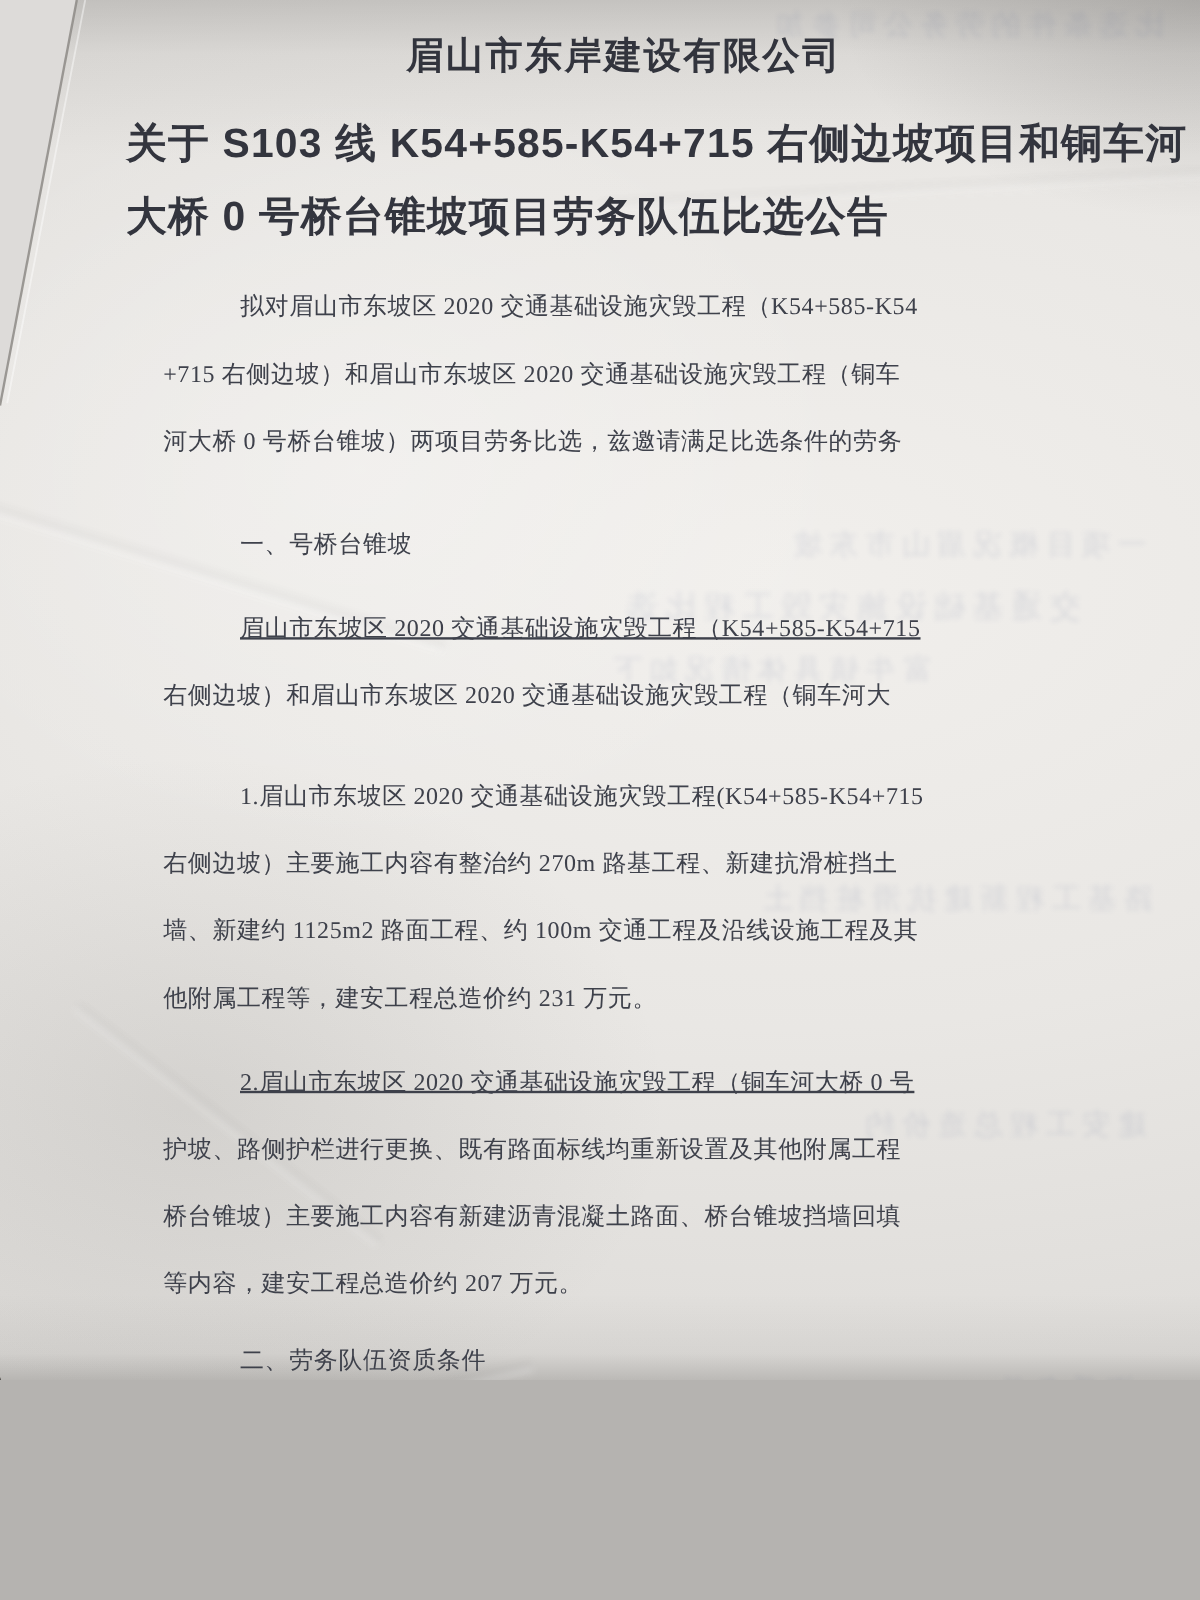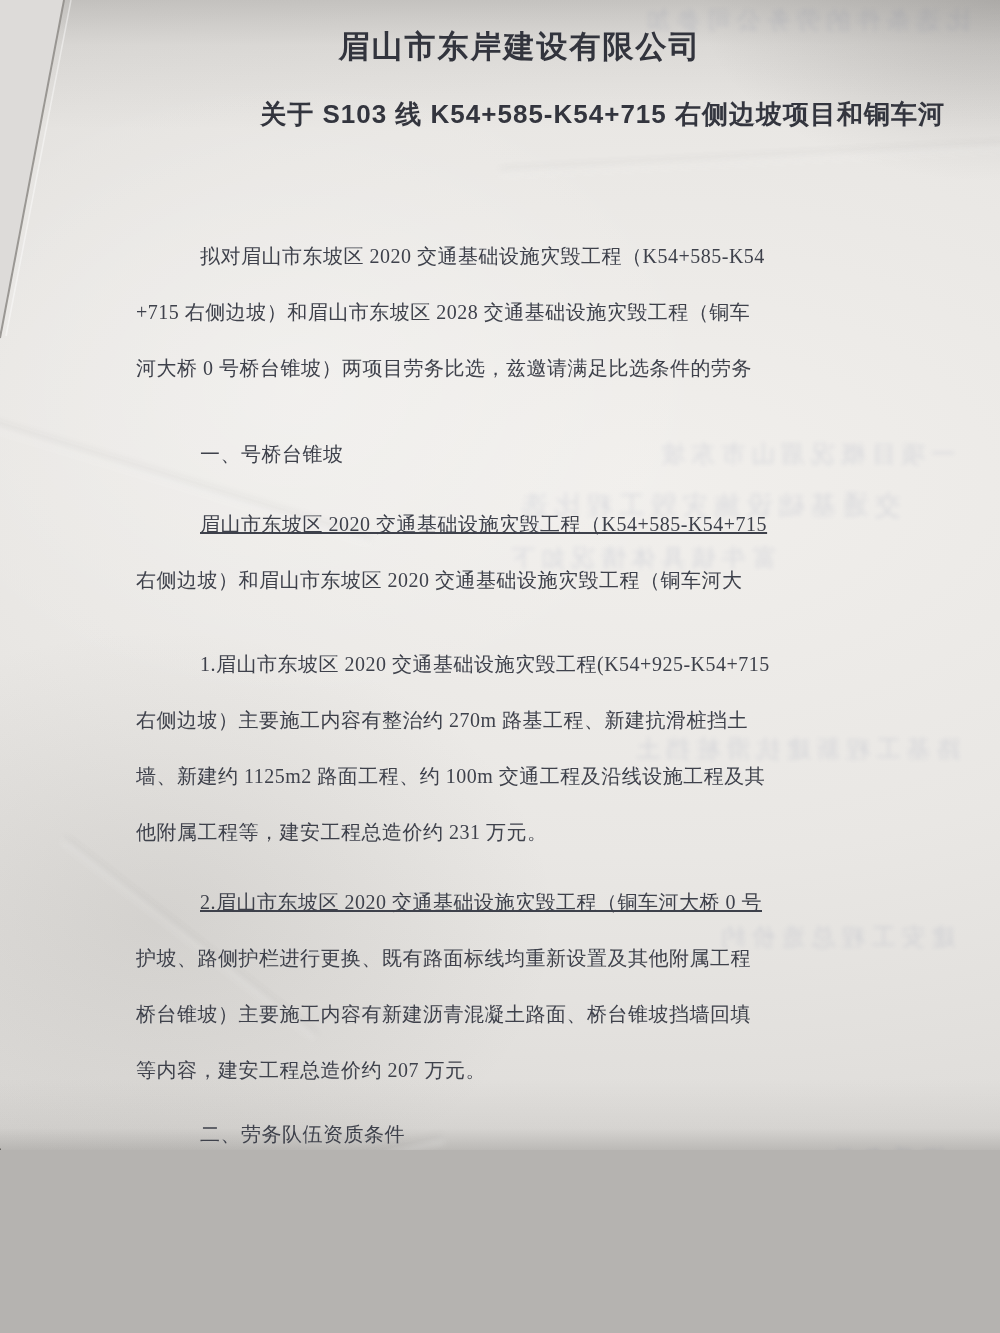--- a/index.html
+++ b/index.html
@@ -37,22 +37,22 @@
     color:#51608c; opacity:.13; filter:blur(2px); transform:scaleX(-1);
     pointer-events:none;
   }
 
   .doc-title {
     position:absolute; top:26px; left:140px; width:760px; text-align:center;
     font-family:"Liberation Sans", sans-serif; font-weight:bold; font-size:31px;
     color:#32343d; letter-spacing:2px; white-space:nowrap;
   }
   .doc-sub {
-    position:absolute; left:105px; width:840px; text-align:right;
-    font-family:"Liberation Sans", sans-serif; font-weight:bold; font-size:26px;
+    position:absolute; left:105px; width:840px; text-align:left;
+    font-family:"Liberation Sans", sans-serif; font-weight:bold; font-size:34px;
     color:#33353e; letter-spacing:1px; white-space:nowrap;
   }
   .doc-sub.s1 { top:97px; }
   .doc-sub.s2 { top:158px; }
 
   .body-block {
     position:absolute; top:228px; left:136px; width:790px;
     font-family:"Liberation Serif", serif; font-size:20px; color:#3e414b;
     letter-spacing:.5px;
   }
@@ -89,29 +89,30 @@
   <div class="bleed" style="top:4px;   left:640px; width:330px;">比选条件的劳务公司参加</div>
   <div class="bleed" style="top:438px; left:555px; width:400px;">一项目概况眉山市东坡</div>
   <div class="bleed" style="top:488px; left:430px; width:470px; font-size:26px;">交通基础设施灾毁工程比选</div>
   <div class="bleed" style="top:542px; left:445px; width:330px;">富牛镇具体情况如下</div>
   <div class="bleed" style="top:733px; left:560px; width:400px;">路基工程新建抗滑桩挡土</div>
   <div class="bleed" style="top:921px; left:655px; width:300px;">建安工程总造价约</div>
   <div class="bleed" style="top:1143px;left:795px; width:150px;">资质条件</div>
 
   <div class="doc-title">眉山市东岸建设有限公司</div>
   <div class="doc-sub s1">关于 S103 线 K54+585-K54+715  右侧边坡项目和铜车河</div>
+  <div class="doc-sub s2">大桥 0 号桥台锥坡项目劳务队伍比选公告</div>
 
   <div class="body-block">
     <div class="line indent">拟对眉山市东坡区 2020 交通基础设施灾毁工程（K54+585-K54</div>
-    <div class="line">+715 右侧边坡）和眉山市东坡区 2028 交通基础设施灾毁工程（铜车</div>
+    <div class="line">+715 右侧边坡）和眉山市东坡区 2020 交通基础设施灾毁工程（铜车</div>
     <div class="line">河大桥 0 号桥台锥坡）两项目劳务比选，兹邀请满足比选条件的劳务</div>
     <div class="line indent gap-xl">一、号桥台锥坡</div>
     <div class="line indent gap-sm">眉山市东坡区 2020 交通基础设施灾毁工程（K54+585-K54+715</div>
     <div class="line">右侧边坡）和眉山市东坡区 2020 交通基础设施灾毁工程（铜车河大</div>
-    <div class="line indent gap-md">1.眉山市东坡区 2020 交通基础设施灾毁工程(K54+925-K54+715</div>
+    <div class="line indent gap-md">1.眉山市东坡区 2020 交通基础设施灾毁工程(K54+585-K54+715</div>
     <div class="line">右侧边坡）主要施工内容有整治约 270m 路基工程、新建抗滑桩挡土</div>
     <div class="line">墙、新建约 1125m2 路面工程、约 100m 交通工程及沿线设施工程及其</div>
     <div class="line">他附属工程等，建安工程总造价约 231 万元。</div>
     <div class="line indent gap-sm">2.眉山市东坡区 2020 交通基础设施灾毁工程（铜车河大桥 0 号</div>
     <div class="line">护坡、路侧护栏进行更换、既有路面标线均重新设置及其他附属工程</div>
     <div class="line">桥台锥坡）主要施工内容有新建沥青混凝土路面、桥台锥坡挡墙回填</div>
     <div class="line">等内容，建安工程总造价约 207 万元。</div>
     <div class="line indent gap-xs">二、劳务队伍资质条件</div>
   </div>
 

